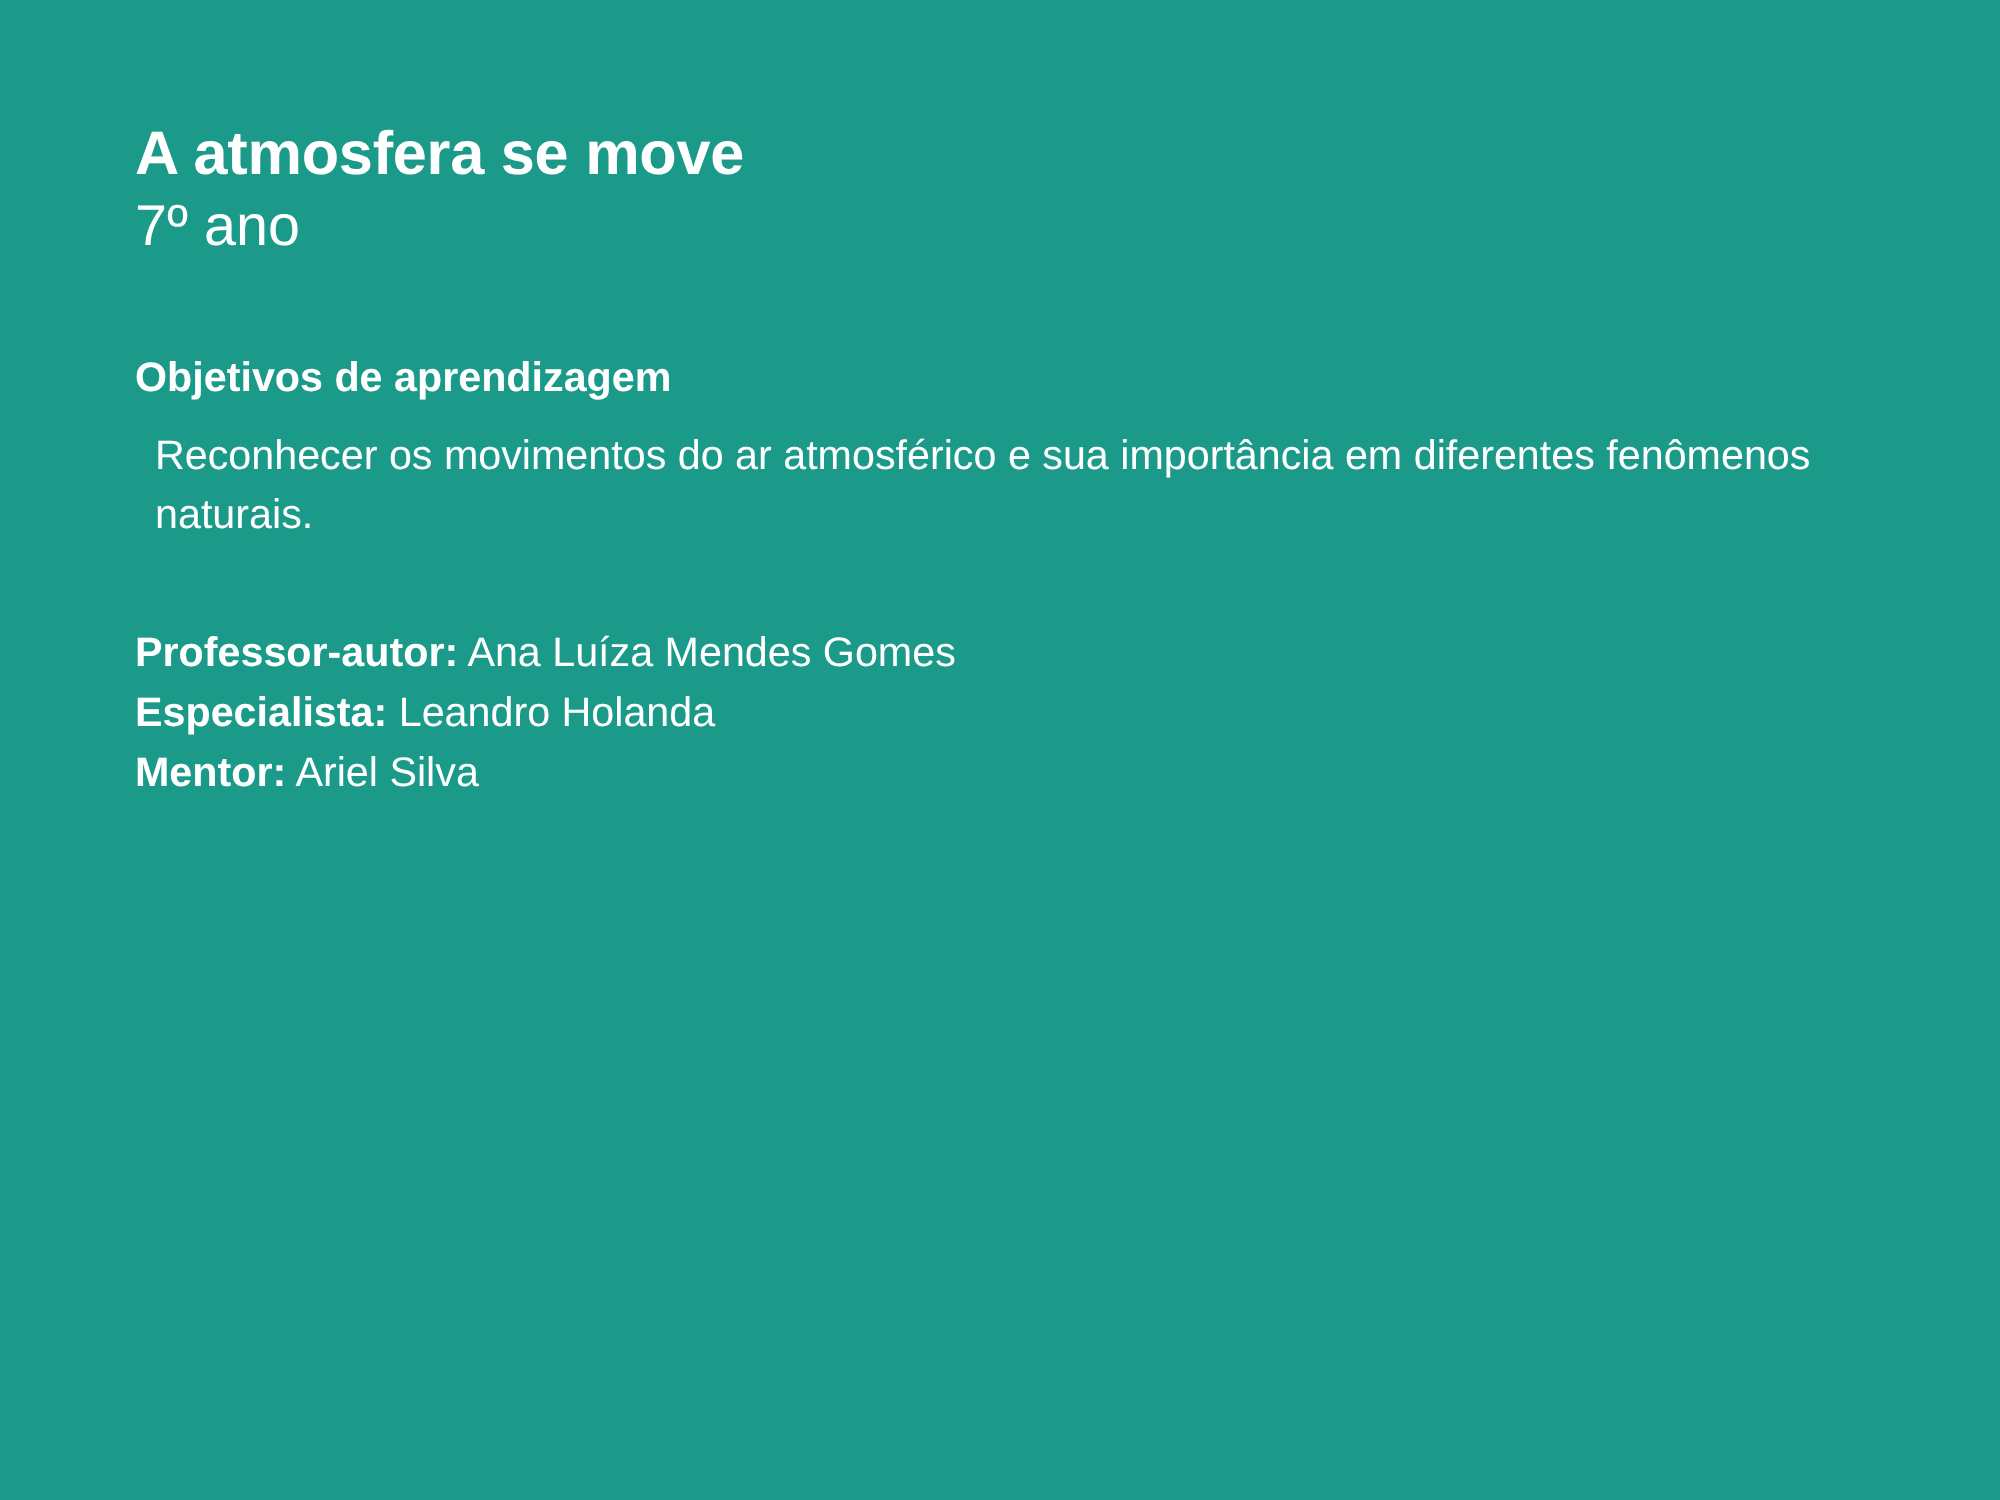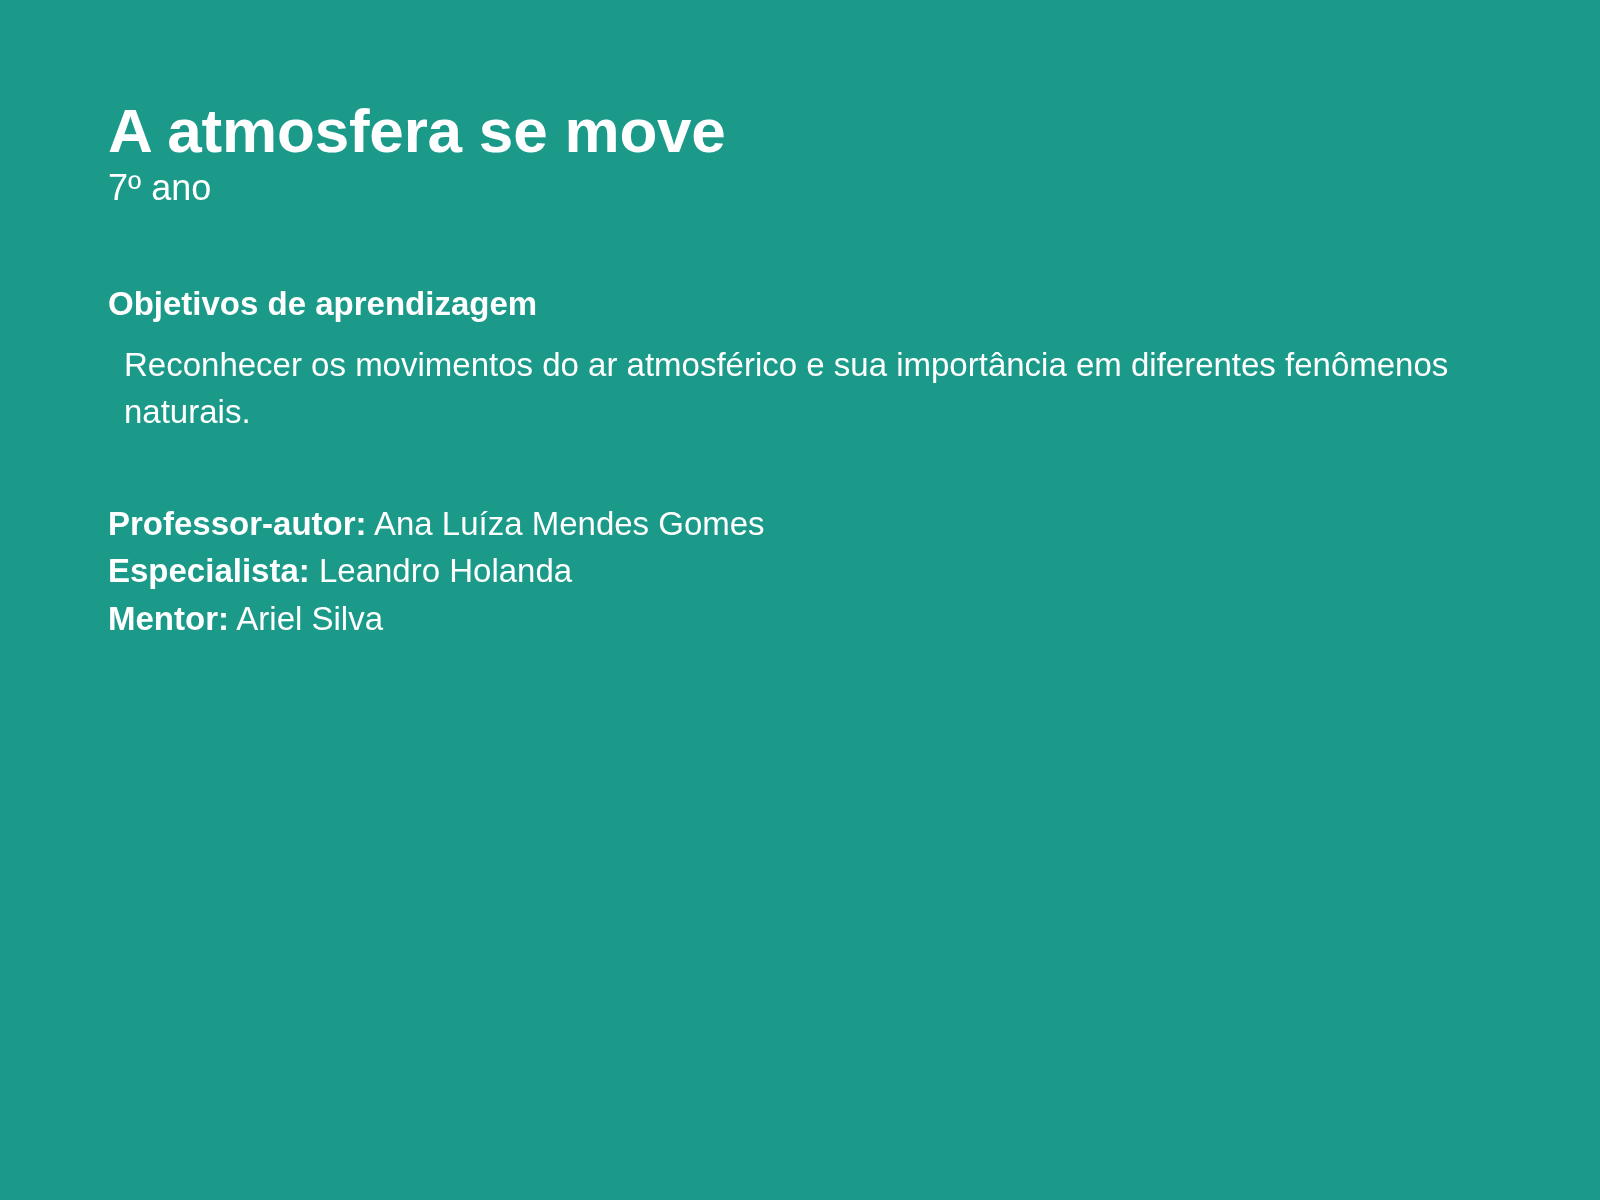--- a/index.html
+++ b/index.html
@@ -31,30 +31,30 @@
     left: 108px;
     top: 98px;
     width: 1400px;
   }
 
   
   .title-block {
     margin: 0 0 0 0;
   }
   .deck-title {
-    font-size: 62px;
+    font-size: 49px;
     font-weight: 700;
     line-height: 1.06;
     letter-spacing: -0.2px;
     color: #ffffff;
     margin: 0;
     white-space: nowrap;
   }
   .deck-subtitle {
-    font-size: 36px;
+    font-size: 46px;
     font-weight: 300;
     line-height: 1.22;
     color: #ffffff;
     margin: 2px 0 12px 0;
     white-space: nowrap;
   }
 
   
   .section {
     margin-top: 72px;

